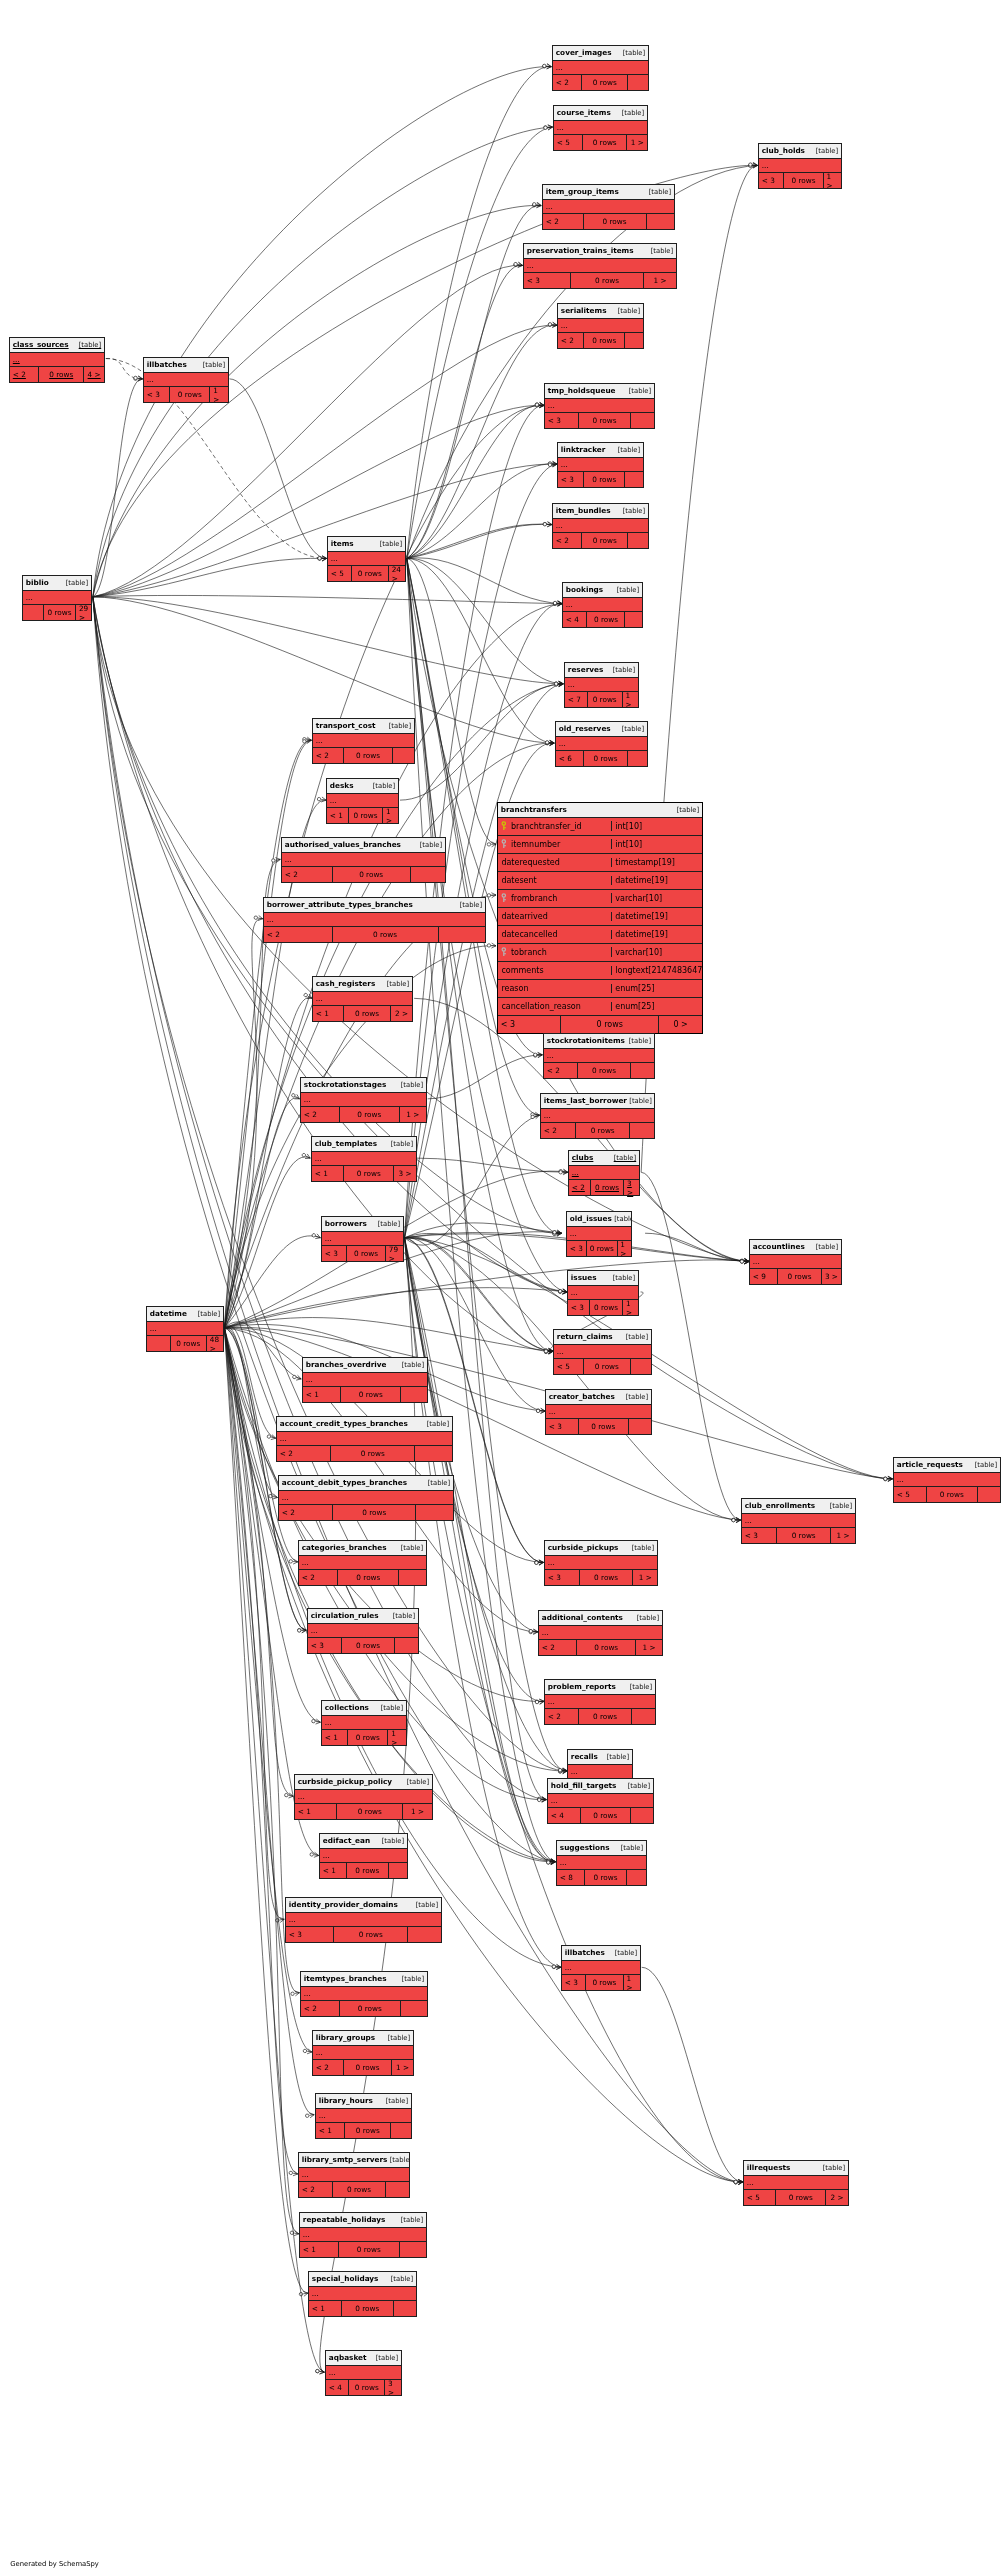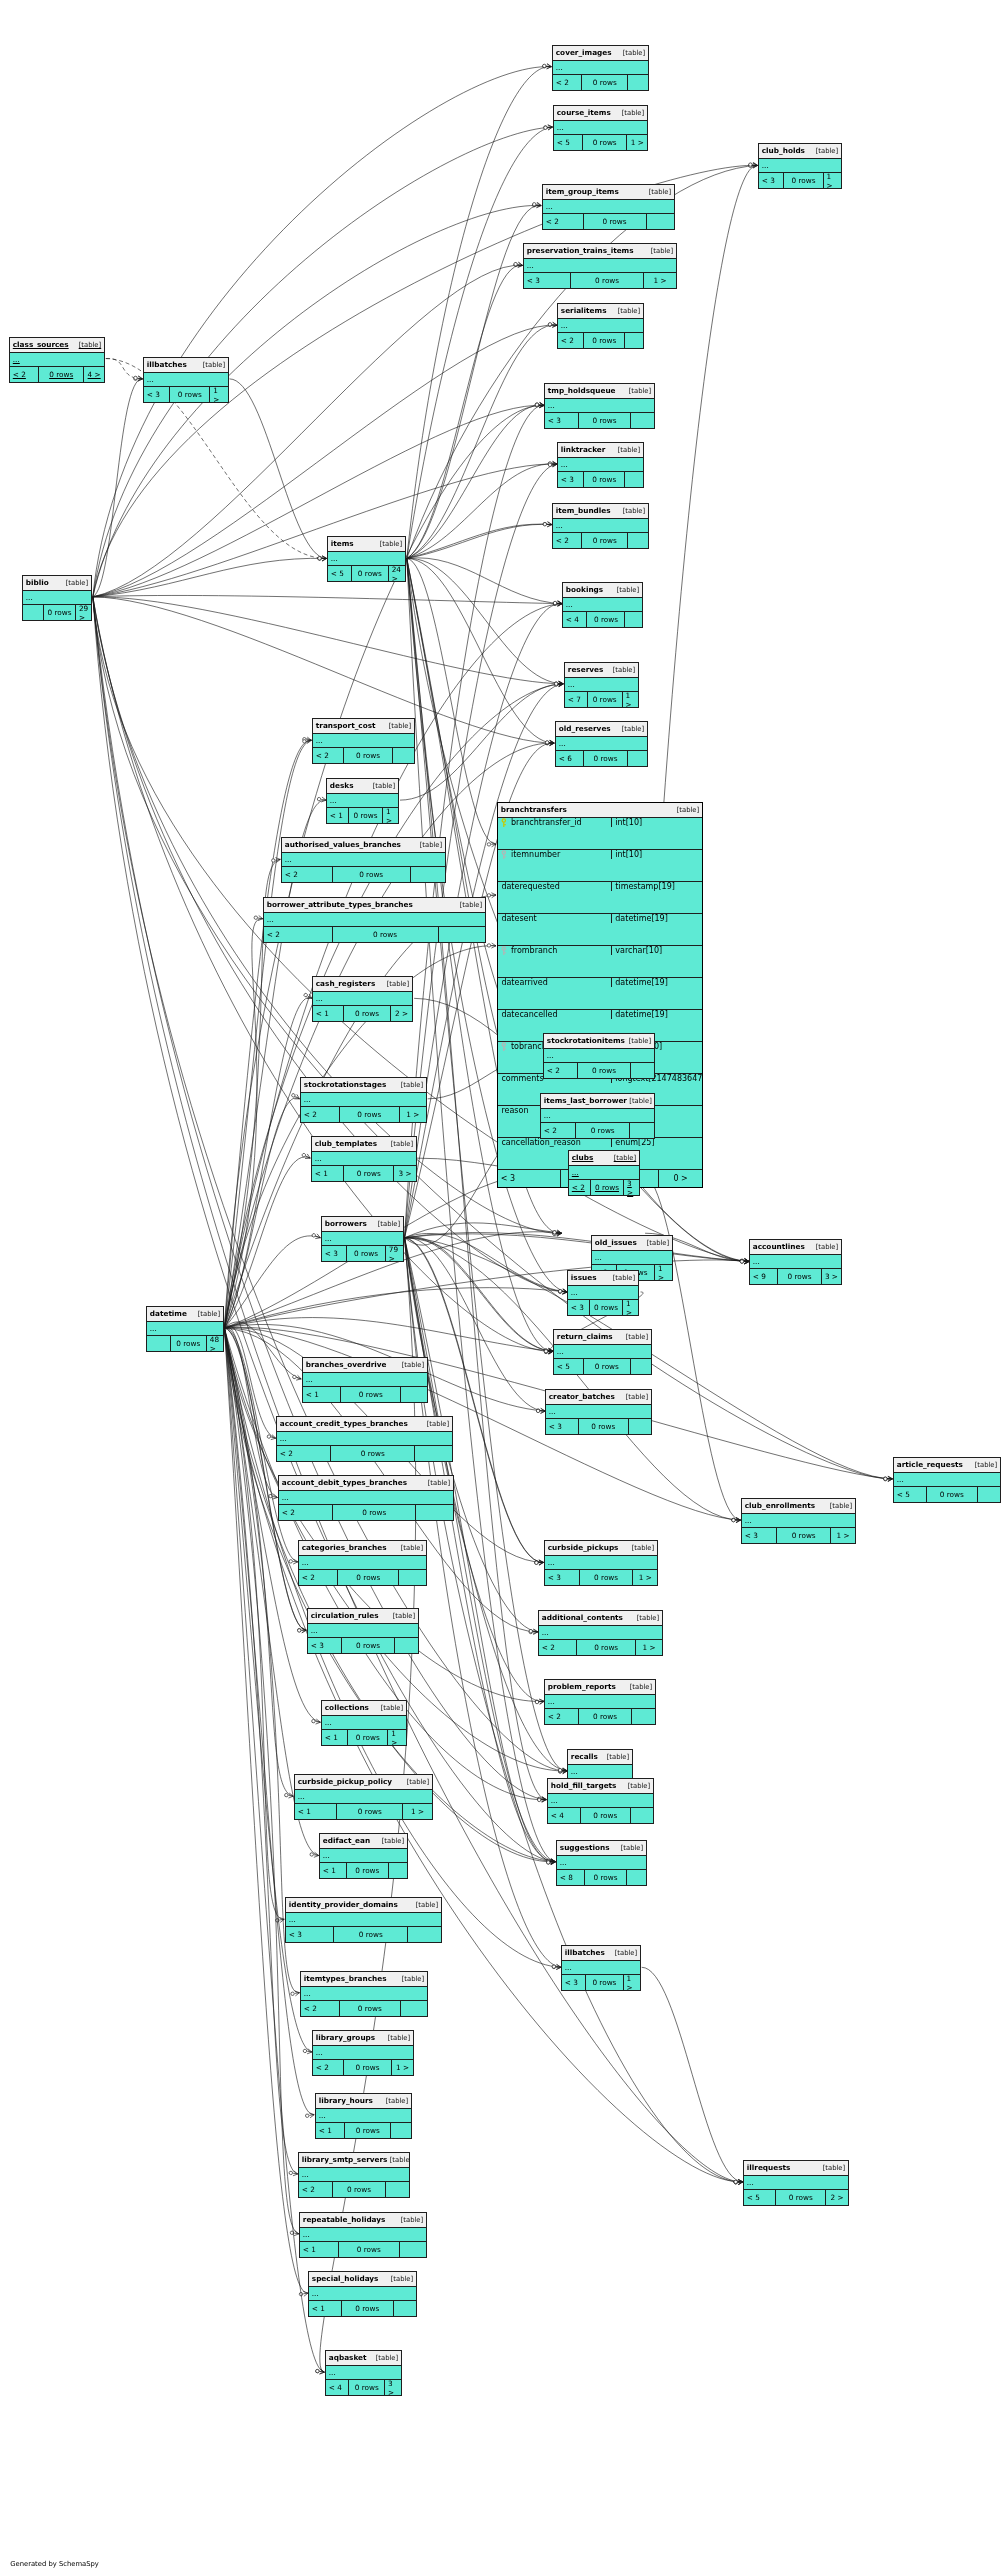--- a/index.html
+++ b/index.html
@@ -1,35 +1,35 @@
 <!DOCTYPE html>
 <html style="font-size:9px"><head>
 <meta charset="utf-8">
 <style>
   html,body{margin:0;padding:0;background:#ffffff;font-family:"DejaVu Sans","Liberation Sans",sans-serif;}
   #diagram{position:relative;width:1005px;height:2576px;background:#ffffff;overflow:hidden;}
   #edges{position:absolute;left:0;top:0;z-index:0;}
   #edges path{fill:none;stroke:#1a1a1a;stroke-width:1.1;}
   #edges path.dashed{stroke-dasharray:7 5;}
   #nodes{position:absolute;left:0;top:0;z-index:1;width:100%;height:100%;pointer-events:none;}
-  .tbl{position:absolute;background:#5eead4;border:0.8px solid #1f1f1f;box-sizing:border-box;pointer-events:auto;cursor:pointer;}
+  .tbl{position:absolute;background:#ef4444;border:0.8px solid #1f1f1f;box-sizing:border-box;pointer-events:auto;cursor:pointer;}
   .tbl.emph{border:1.7px solid #000000;}
   .hd{background:#f0f0f0;border-bottom:0.8px solid #1f1f1f;height:14.7px;box-sizing:border-box;
       display:flex;justify-content:space-between;align-items:center;padding:0 2.8px;white-space:nowrap;overflow:hidden;}
   .nm{font-weight:bold;font-size:7.3px;color:#000;}
   .tt{font-size:6.8px;color:#111;margin-left:2.3px;}
   .mid{height:14.7px;box-sizing:border-box;border-bottom:0.8px solid #1f1f1f;font-size:7.3px;padding:0 2.8px;
        display:flex;align-items:center;color:#000;}
   .ft{display:flex;height:14.7px;box-sizing:border-box;font-size:7.3px;align-items:stretch;}
   .ft span{display:flex;align-items:center;padding:0 2.8px;box-sizing:border-box;}
   .ft .l{flex:0 0 31%;border-right:0.7px solid #1f1f1f;}
   .ft .c{flex:1 1 auto;justify-content:center;border-right:0.7px solid #1f1f1f;}
   .ft .r{flex:0 0 21%;justify-content:center;}
   .cols{display:block;}
-  .colrow{display:flex;height:32px;box-sizing:border-box;border-bottom:0.8px solid #1f1f1f;font-size:8px;align-items:flex-start;}
+  .colrow{display:flex;height:18px;box-sizing:border-box;border-bottom:0.8px solid #1f1f1f;font-size:8px;align-items:center;}
   .colrow .cn{flex:1 1 56%;display:flex;align-items:center;gap:4px;padding:0 3.4px;border-right:0.8px solid #1f1f1f;overflow:hidden;white-space:nowrap;}
   .colrow .ctyp{flex:1 1 44%;display:flex;align-items:center;padding:0 3.4px;white-space:nowrap;overflow:hidden;}
   .emph .ft{height:17px;font-size:8px;}
   .note{position:absolute;left:10.2px;top:2560px;font-size:6.8px;color:#000;}
 </style>
 </head>
 <body>
 
 <div id="diagram">
   <svg id="edges" width="1005" height="2576" viewBox="0 0 1779 4562">
@@ -620,21 +620,21 @@
       <span class="tt">[table]</span>
     </div>
     <div class="mid">...</div>
 
     <div class="ft">
       <span class="l">&lt; 3</span>
       <span class="c">0 rows</span>
       <span class="r">79 &gt;</span>
     </div>
   </div>
-      <div class="tbl" style="left: 591px; top: 1211px; width: 82px; margin-top: 24px;">
+      <div class="tbl" style="left: 566px; top: 1211px; width: 66px;">
     <div class="hd">
       <span class="nm">old_issues</span>
       <span class="tt">[table]</span>
     </div>
     <div class="mid">...</div>
 
     <div class="ft">
       <span class="l">&lt; 3</span>
       <span class="c">0 rows</span>
       <span class="r">1 &gt;</span>

